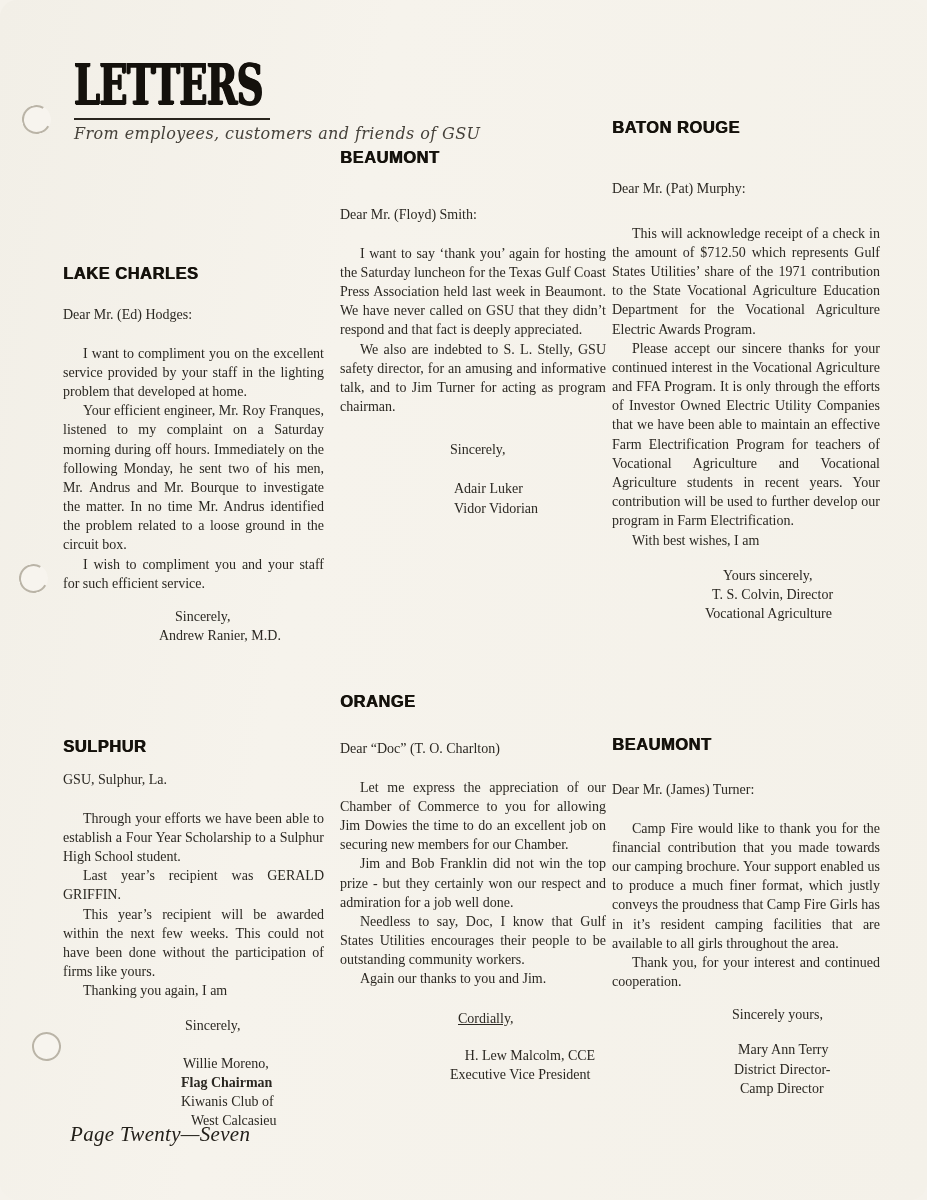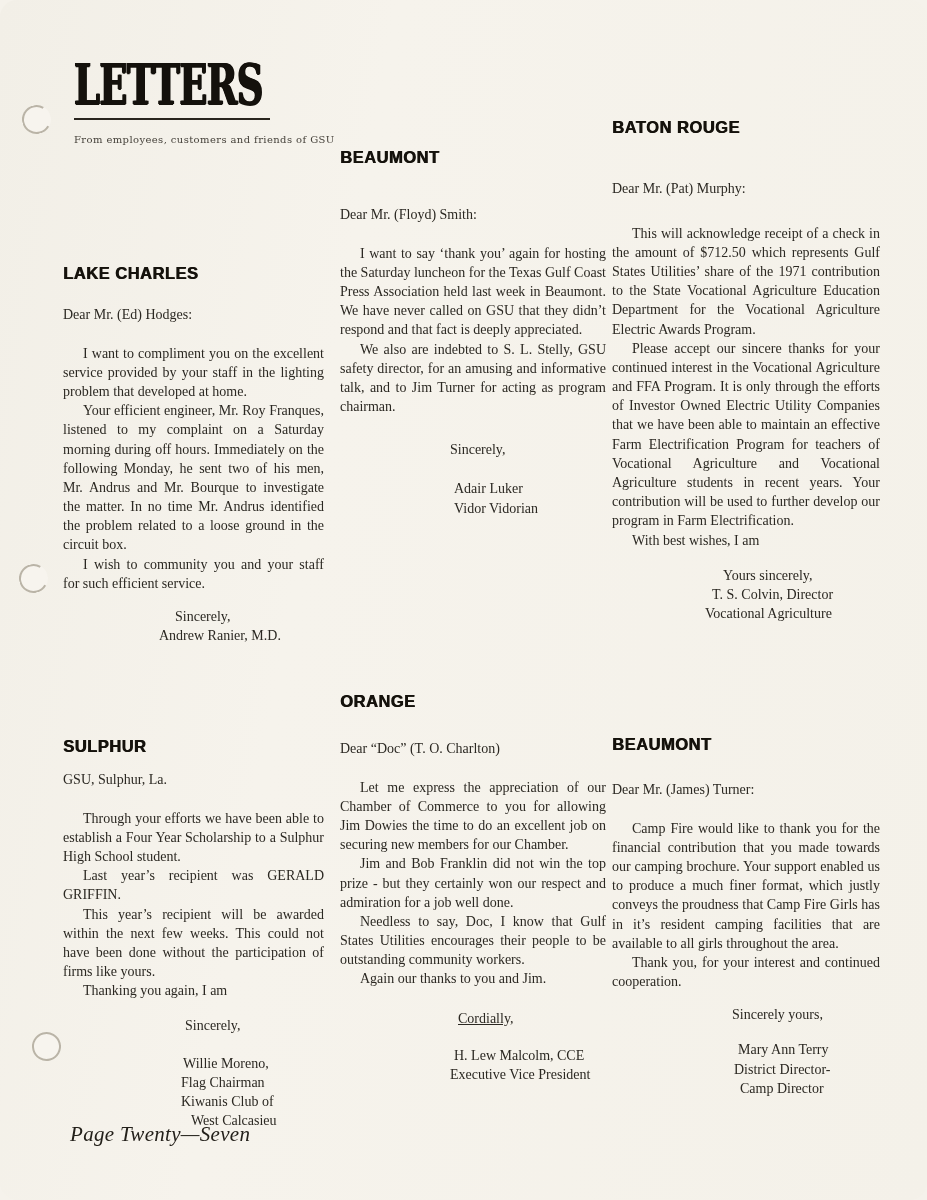--- a/index.html
+++ b/index.html
@@ -26,23 +26,24 @@
     line-height:1;
     letter-spacing:-1px;
     color:#14110c;
     transform:scaleX(0.66);
     transform-origin:left top;
     text-shadow:1.2px 0 0 currentColor, -1.2px 0 0 currentColor, 0 0.8px 0 currentColor;
     white-space:nowrap;
   }
   .logo-rule { width:196px; height:2px; background:#29251e; margin-top:6px; }
   .logo-caption {
-    margin-top:14px;
+    margin-top:4px;
     font-family:"DejaVu Serif", serif;
-    font-size:10px;
+    font-style:italic;
+    font-size:16px;
     letter-spacing:0.4px;
     color:#45413a;
     white-space:nowrap;
   }
 
   
   .letter {
     position:absolute;
     font-size:14px;
     line-height:1.37;
@@ -114,21 +115,21 @@
     <div class="logo">LETTERS</div>
     <div class="logo-rule"></div>
     <div class="logo-caption">From employees, customers and friends of GSU</div>
   </header>
 
   <section class="letter letter-0">
     <h2 class="city">LAKE CHARLES</h2>
     <p class="salutation">Dear Mr. (Ed) Hodges:</p>
     <p class="para">I want to compliment you on the excellent service provided by your staff in the lighting problem that developed at home.</p>
     <p class="para">Your efficient engineer, Mr. Roy Franques, listened to my complaint on a Saturday morning during off hours. Immediately on the following Monday, he sent two of his men, Mr. Andrus and Mr. Bourque to investigate the matter. In no time Mr. Andrus identified the problem related to a loose ground in the circuit box.</p>
-    <p class="para">I wish to community you and your staff for such efficient service.</p>
+    <p class="para">I wish to compliment you and your staff for such efficient service.</p>
     <div class="closing-block" style="margin-top:14px;">
       <p class="line" style="padding-left:112px;">Sincerely,</p>
       <p class="line" style="padding-left:96px;">Andrew Ranier, M.D.</p>
     </div>
   </section>
 
   <section class="letter letter-1">
     <h2 class="city">BEAUMONT</h2>
     <p class="salutation">Dear Mr. (Floyd) Smith:</p>
     <p class="para">I want to say ‘thank you’ again for hosting the Saturday luncheon for the Texas Gulf Coast Press Association held last week in Beaumont. We have never called on GSU that they didn’t respond and that fact is deeply appreciated.</p>
@@ -156,36 +157,36 @@
   <section class="letter letter-3">
     <h2 class="city">SULPHUR</h2>
     <p class="salutation">GSU, Sulphur, La.</p>
     <p class="para">Through your efforts we have been able to establish a Four Year Scholarship to a Sulphur High School student.</p>
     <p class="para">Last year’s recipient was GERALD GRIFFIN.</p>
     <p class="para">This year’s recipient will be awarded within the next few weeks. This could not have been done without the participation of firms like yours.</p>
     <p class="para">Thanking you again, I am</p>
     <div class="closing-block" style="margin-top:16px;">
       <p class="line" style="padding-left:122px;">Sincerely,</p>
       <p class="line" style="padding-left:120px; margin-top:18px;">Willie Moreno,</p>
-      <p class="line" style="padding-left:118px;">Flag Chairman</p>
+      <p class="line" style="padding-left:118px;font-weight:bold;">Flag Chairman</p>
       <p class="line" style="padding-left:118px;">Kiwanis Club of</p>
       <p class="line" style="padding-left:128px;">West Calcasieu</p>
     </div>
   </section>
 
   <section class="letter letter-4">
     <h2 class="city">ORANGE</h2>
     <p class="salutation">Dear “Doc” (T. O. Charlton)</p>
     <p class="para">Let me express the appreciation of our Chamber of Commerce to you for allowing Jim Dowies the time to do an excellent job on securing new members for our Chamber.</p>
     <p class="para">Jim and Bob Franklin did not win the top prize - but they certainly won our respect and admiration for a job well done.</p>
     <p class="para">Needless to say, Doc, I know that Gulf States Utilities encourages their people to be outstanding community workers.</p>
     <p class="para">Again our thanks to you and Jim.</p>
     <div class="closing-block" style="margin-top:20px;">
       <p class="line" style="padding-left:118px;text-decoration:underline;">Cordially,</p>
-      <p class="line" style="padding-left:114px; margin-top:18px;">H. Lew Malcolm, CCE</p>
+      <p class="line" style="padding-left:114px; margin-top:18px;text-align:center;">H. Lew Malcolm, CCE</p>
       <p class="line" style="padding-left:110px;">Executive Vice President</p>
     </div>
   </section>
 
   <section class="letter letter-5">
     <h2 class="city">BEAUMONT</h2>
     <p class="salutation">Dear Mr. (James) Turner:</p>
     <p class="para">Camp Fire would like to thank you for the financial contribution that you made towards our camping brochure. Your support enabled us to produce a much finer format, which justly conveys the proudness that Camp Fire Girls has in it’s resident camping facilities that are available to all girls throughout the area.</p>
     <p class="para">Thank you, for your interest and continued cooperation.</p>
     <div class="closing-block" style="margin-top:14px;">

